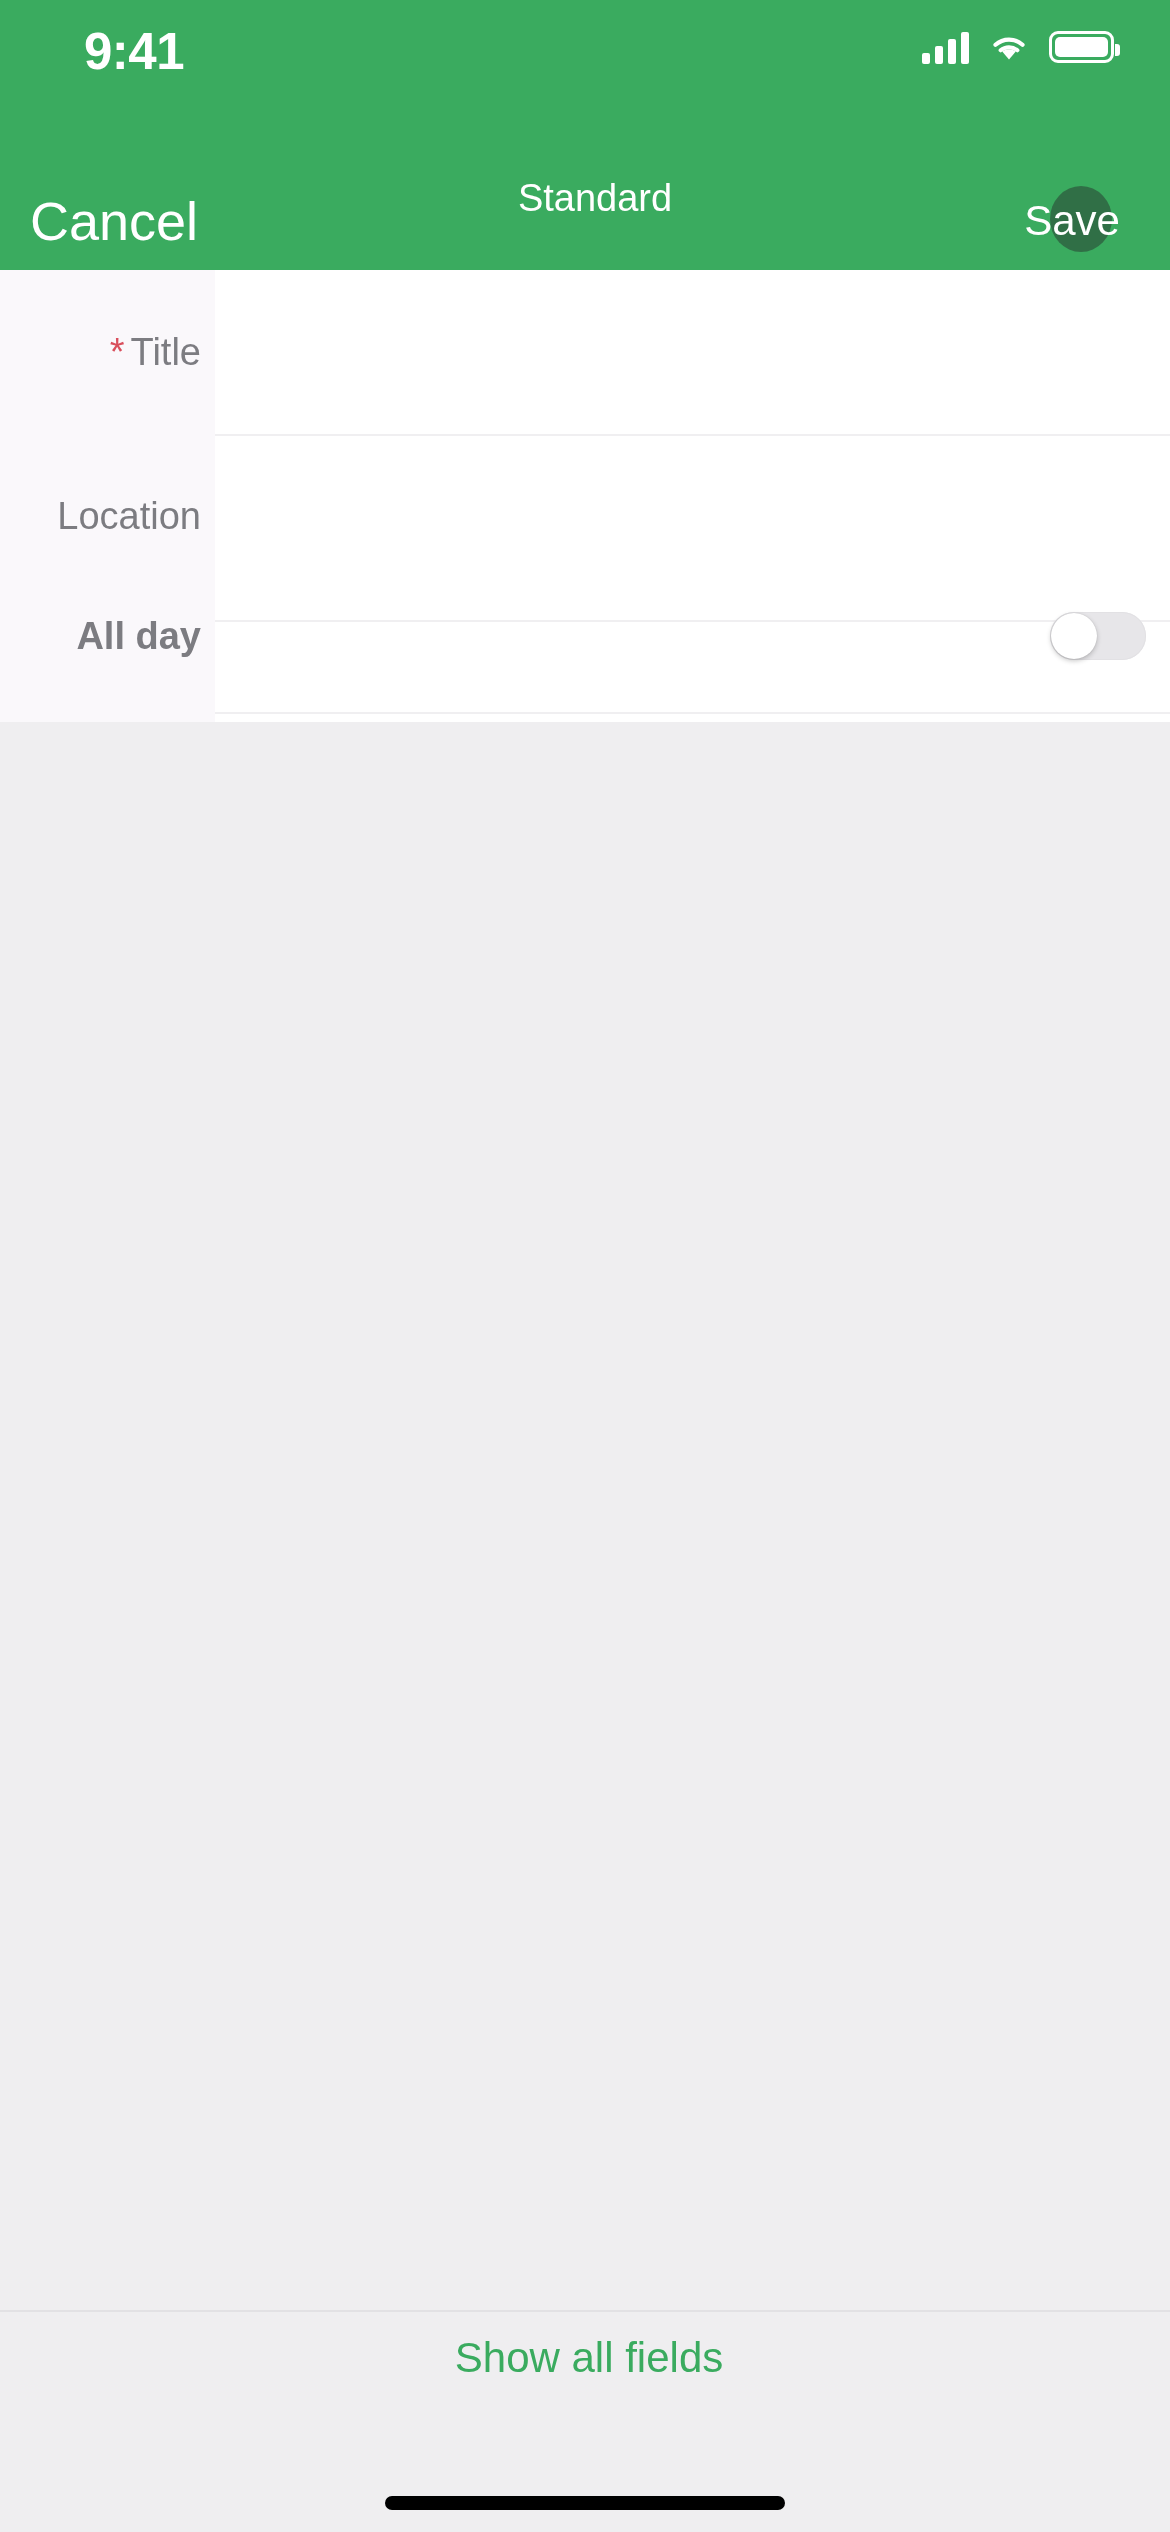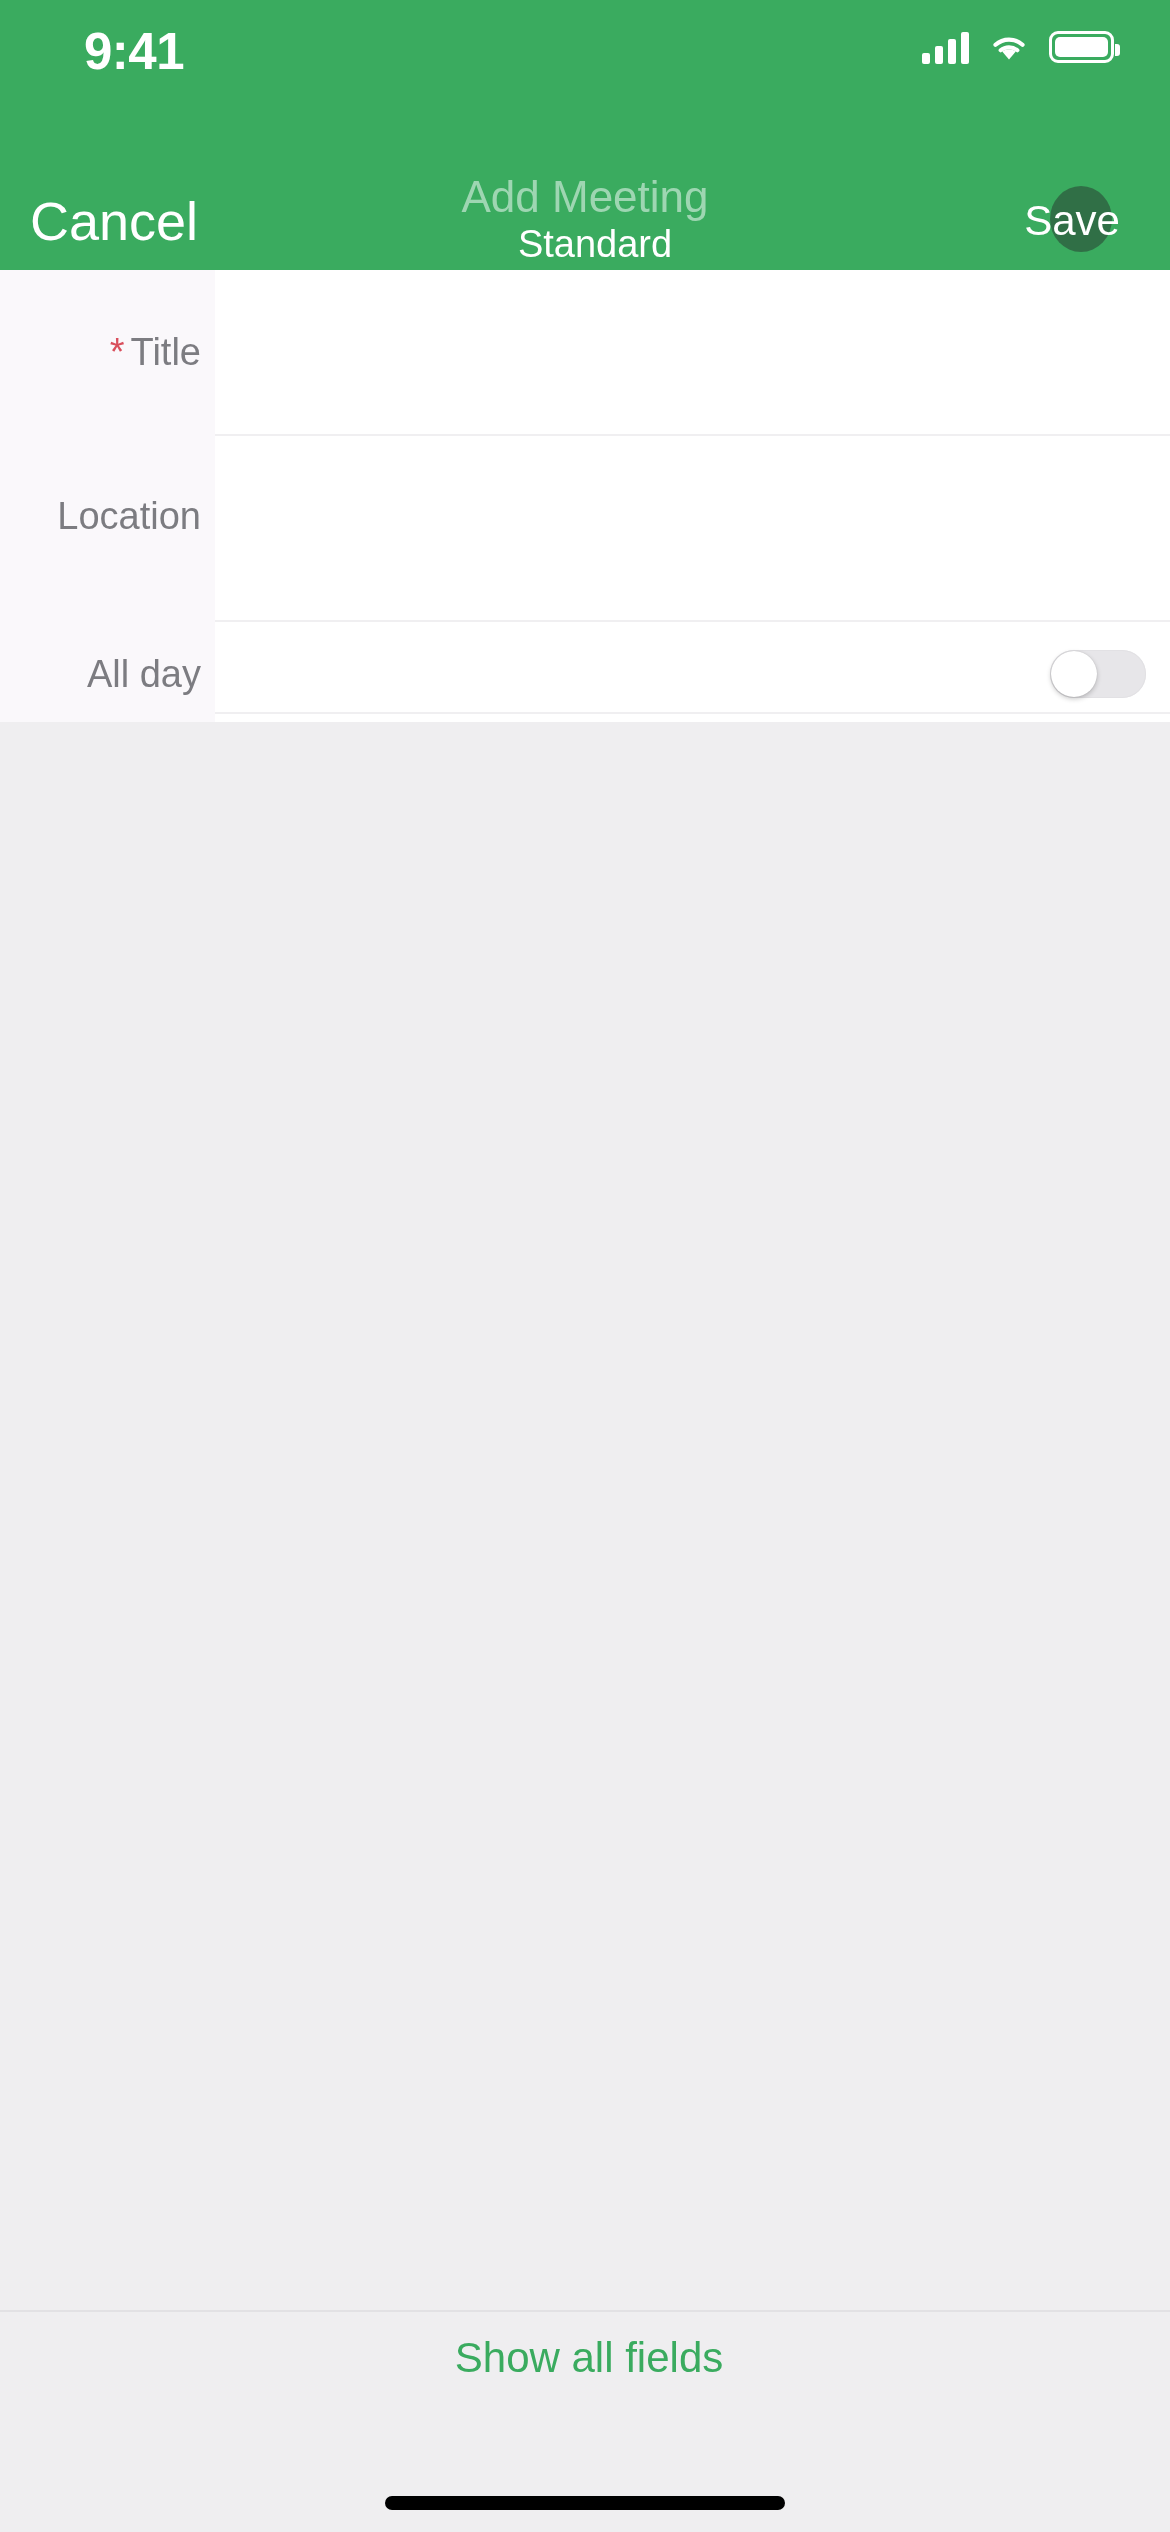--- a/index.html
+++ b/index.html
@@ -174,21 +174,20 @@
         <div class="battery">
             <span></span>
           </div>
       </div>
     </div>
 
     <div class="navbar">
       <div class="nav-cancel">Cancel</div>
 
       <div class="nav-title-wrap">
-        <span class="nav-title">Add Meeting</span>
         <span class="nav-subtitle">Standard</span>
       </div>
 
       <div class="nav-save-wrap">
         <div class="press-dot"></div>
         <div class="nav-save">Save</div>
       </div>
     </div>
   </div>
 
@@ -209,21 +208,21 @@
     <div class="row" style="top:164px; height:164px;">
       <div class="lab">
         <span>Location</span>
       </div>
       <div class="val">
         <span></span>
       </div>
     </div>
     <div class="divider" style="top:350px;"></div>
 
-    <div class="row" style="top:370px; height:68px;">
+    <div class="row" style="top:332px; height:68px;font-weight:bold;">
       <div class="lab">
         <span>All day</span>
       </div>
       <div class="val" style="justify-content:flex-end; padding-right:24px;">
         <div class="toggle">
           <div class="knob"></div>
         </div>
       </div>
     </div>
     <div class="divider" style="top:442px;"></div>

